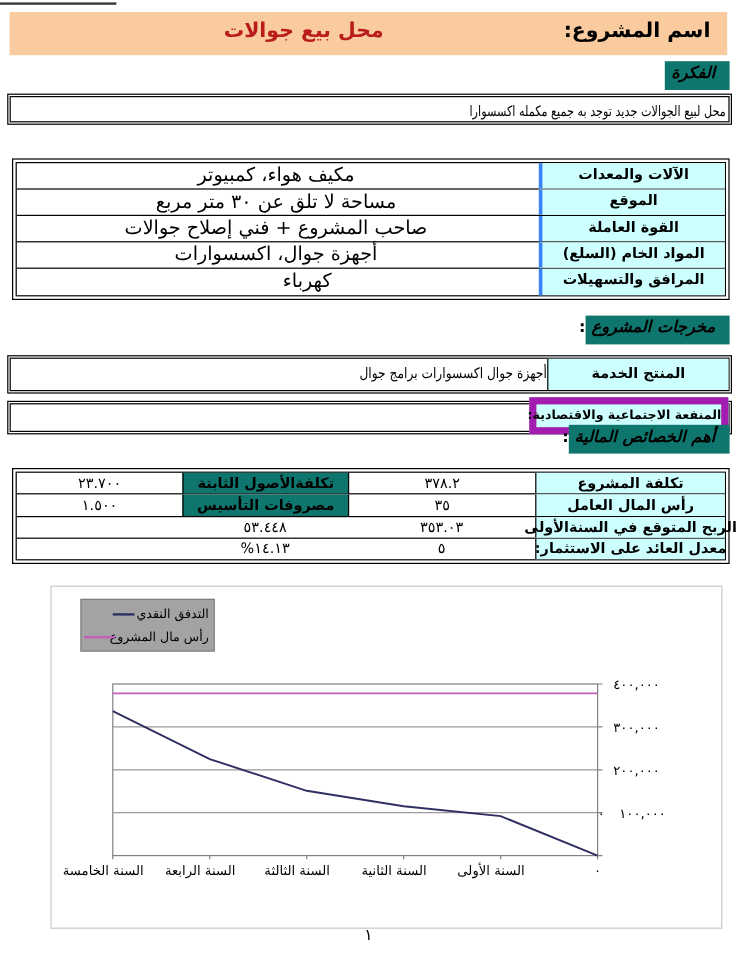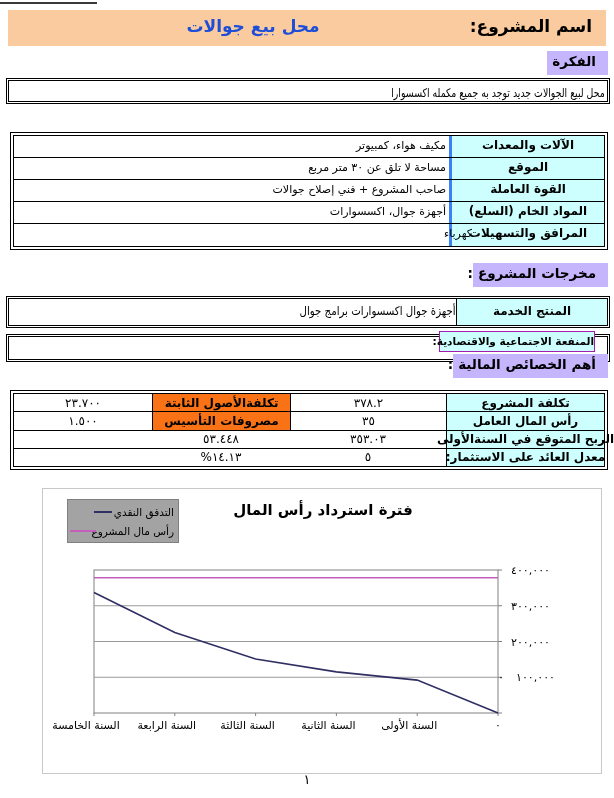--- a/index.html
+++ b/index.html
@@ -4,43 +4,43 @@
 <style>
   html,body{margin:0;padding:0;background:#fff;}
   .page{position:relative;width:614px;height:798px;background:#fff;overflow:hidden;
         font-family:"DejaVu Sans",sans-serif;direction:rtl;color:#000;}
   
   .stray{position:absolute;left:0;top:2px;width:97px;height:2px;background:#3a3a3a;}
   
   .band{position:absolute;left:8px;top:10px;width:598px;height:36px;background:#FACB9E;}
   .band .lbl{position:absolute;right:14px;top:6px;font-size:17px;font-weight:bold;color:#000000;}
   .band .val{position:absolute;left:140px;top:6px;width:210px;text-align:center;
-             font-size:17px;font-weight:bold;color:#1d4ed8;}
+             font-size:17px;font-weight:bold;color:#b91c1c;}
   
   .heading{position:absolute;right:6px;font-size:13.5px;font-weight:bold;white-space:nowrap;direction:rtl;}
-  .hl{background:#c4b5fd;padding:2px 12px 6px 5px;}
+  .hl{background:#0f766e;padding:2px 12px 6px 5px;font-style:italic;}
   .hl2{background:#FFFF87;padding:2px 2px 3px 2px;}
   
   .dbox{position:absolute;border:1px solid #000;background:#fff;}
   .dbox .inner{position:absolute;left:1px;right:1px;top:1px;bottom:1px;border:1px solid #000;overflow:visible;}
   
   .trow{display:flex;direction:rtl;align-items:flex-start;height:22px;box-sizing:border-box;}
   .trow.bb{border-bottom:1px solid #000;}
   .tlabel{width:155px;box-sizing:border-box;background:#CDFFFF;border-left:3px solid #3b82f6;
           font-weight:bold;font-size:12px;text-align:center;line-height:19px;height:100%;white-space:nowrap;}
-  .tvalue{flex:1;font-size:11px;line-height:19px;text-align:right;padding-right:3px;white-space:nowrap;}
+  .tvalue{flex:1;font-size:16px;line-height:19px;text-align:center;padding-right:3px;white-space:nowrap;}
   
   .frow{display:flex;direction:rtl;align-items:center;flex:1;box-sizing:border-box;}
   .frow.bb{border-bottom:1px solid #000;}
   .fc{box-sizing:border-box;height:100%;display:flex;align-items:center;justify-content:center;
       font-size:12px;white-space:nowrap;}
   .fc.lab{width:158px;background:#CDFFFF;border-left:1px solid #000;font-weight:bold;overflow:visible;}
   .fc.v1{width:156px;}
   .fc.bl{border-left:1px solid #000;}
-  .fc.lab2{width:138px;background:#f97316;font-weight:bold;}
+  .fc.lab2{width:138px;background:#0f766e;font-weight:bold;}
   .fc.zone2{width:138px;}
   .fc.v2{flex:1;}
   .squish{display:inline-block;transform:scaleX(.78);transform-origin:right center;
           letter-spacing:-.5px;white-space:nowrap;font-size:12px;}
   
   .celllabel{background:#CDFFFF;border-left:1px solid #000;font-weight:bold;font-size:12px;
              text-align:center;}
   
   .chart{position:absolute;left:42px;top:488px;width:558px;height:284px;border:1px solid #c8c8c8;background:#fff;}
   .chart svg{position:absolute;left:0;top:0;}
@@ -109,21 +109,21 @@
   <div class="dbox" style="left:6px;top:296px;width:602px;height:30px">
     <div class="inner" style="display:flex;direction:rtl;">
       <div class="celllabel" style="width:150px;line-height:24px;">المنتج الخدمة</div>
       <div style="flex:1;text-align:right;padding-top:1px;">
         <span class="squish" style="transform:scaleX(.85)">أجهزة جوال اكسسوارات برامج جوال</span>
       </div>
     </div>
   </div>
   <div class="dbox" style="left:6px;top:334px;width:602px;height:26px">
     <div class="inner"></div>
-    <div class="celllabel" style="position:absolute;top:-4px;right:14px;width:154px;height:19px;border:1px solid #a21caf;font-size:10.5px;line-height:18px;white-space:nowrap;">المنفعة الاجتماعية والاقتصادية:</div>
+    <div class="celllabel" style="position:absolute;top:-4px;right:2px;width:154px;height:19px;border:6px solid #a21caf;font-size:10.5px;line-height:18px;white-space:nowrap;">المنفعة الاجتماعية والاقتصادية:</div>
   </div>
 
   <div class="heading" style="top:356px">
     <span class="hl">أهم الخصائص المالية</span><span>:</span>
   </div>
   <div class="dbox" style="left:10px;top:390px;width:596px;height:78px">
     <div class="inner" style="left:2px;right:2px;top:2px;bottom:2px;display:flex;flex-direction:column;">
       <div class="frow bb">
         <div class="fc lab">تكلفة المشروع</div>
         <div class="fc v1 bl">٣٧٨.٢</div>
@@ -175,21 +175,20 @@
         <text x="285.4" y="240" text-anchor="middle" class="axis-text" style="direction: rtl;">السنة الثانية</text>
         <line x1="212.6" y1="224" x2="212.6" y2="227" stroke="#808080"></line>
         <text x="204.6" y="240" text-anchor="middle" class="axis-text" style="direction: rtl;">السنة الثالثة</text>
         <line x1="131.8" y1="224" x2="131.8" y2="227" stroke="#808080"></line>
         <text x="123.80000000000001" y="240" text-anchor="middle" class="axis-text" style="direction: rtl;">السنة الرابعة</text>
         <line x1="51" y1="224" x2="51" y2="227" stroke="#808080"></line>
         <text x="43" y="240" text-anchor="middle" class="axis-text" style="direction: rtl;">السنة الخامسة</text>
         <line x1="51" y1="88.7935" x2="455" y2="88.7935" stroke="#C45FBB" stroke-width="1.6"></line>
         <polyline points="455,224 374.2,191.11 293.4,182.8875 212.6,170.01749999999998 131.8,143.5625 51,103.5225" fill="none" stroke="#2F2F63" stroke-width="1.6"></polyline>
       </svg>
-    <div class="ctitle">فترة استرداد رأس المال</div>
     <div class="legend">
       <div class="lrow">
         <span>التدفق النقدي</span>
         <span class="lsample" id="ls1" style="border-top-color: rgb(47, 47, 99);"></span>
       </div>
       <div class="lrow">
         <span>رأس مال المشروع</span>
         <span class="lsample2" id="ls2" style="border-top-color: rgb(196, 95, 187);"></span>
       </div>
     </div>

